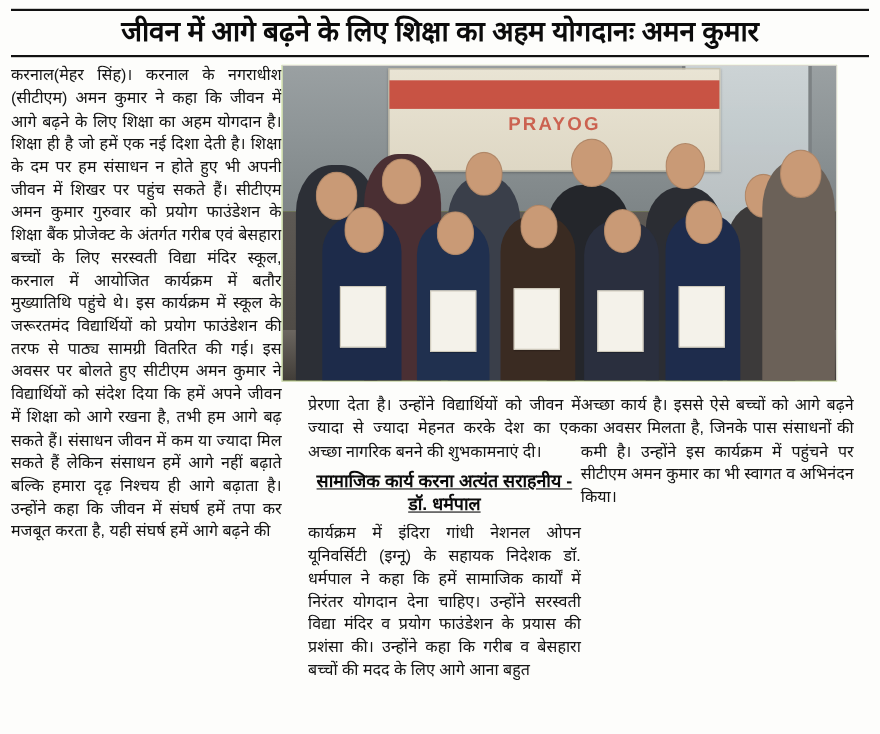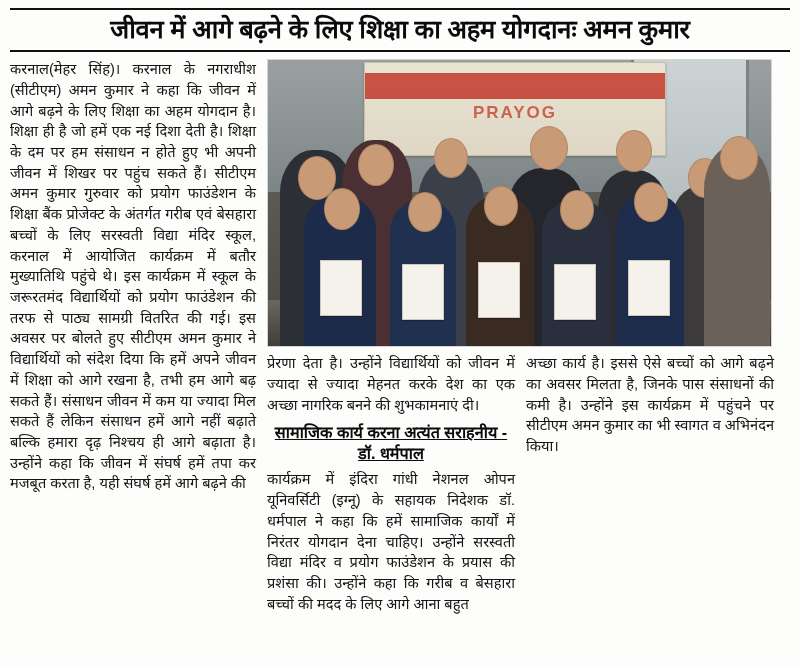--- a/index.html
+++ b/index.html
@@ -32,28 +32,27 @@
     font-family: "Liberation Sans", sans-serif;
     font-weight: bold;
     font-size: 25.5px;
     line-height: 1.18;
     text-align: center;
     letter-spacing: -0.2px;
     color: #0b0b0b;
   }
   .body-grid {
     display: flex;
-    gap: 11px;
     align-items: flex-start;
   }
   .col {
     width: 246px;
     flex: 0 0 246px;
   }
-  .col.mid { width: 248px; flex: 0 0 248px; }
+  .col.mid { width: 248px; flex: 0 0 248px; margin-left: 24px; }
   .col.right { width: 248px; flex: 0 0 248px; }
 
   p.txt {
     margin: 0 0 5px 0;
     font-size: 14.6px;
     line-height: 1.42;
     text-align: justify;
     text-justify: inter-word;
     color: #141414;
   }
@@ -67,21 +66,21 @@
     color: #0b0b0b;
     text-decoration: underline;
   }
 
   .photo {
     position: relative;
     width: 505px;
     height: 288px;
     overflow: hidden;
     background: #bef264;
-    margin-bottom: 6px;
+    margin-bottom: 12px;
     border: 1px solid #d8d5cf;
     box-sizing: border-box;
   }
   .photo .wallbase {
     position: absolute; left: 0; top: 0; right: 0; height: 46%;
     background: linear-gradient(180deg,#9aa0a2 0%, #8e9597 45%, #7e8587 100%);
   }
   .photo .wallbase2 {
     position: absolute; left: 0; top: 46%; right: 0; bottom: 0;
     background: linear-gradient(180deg,#5d5954 0%, #4a4641 100%);

